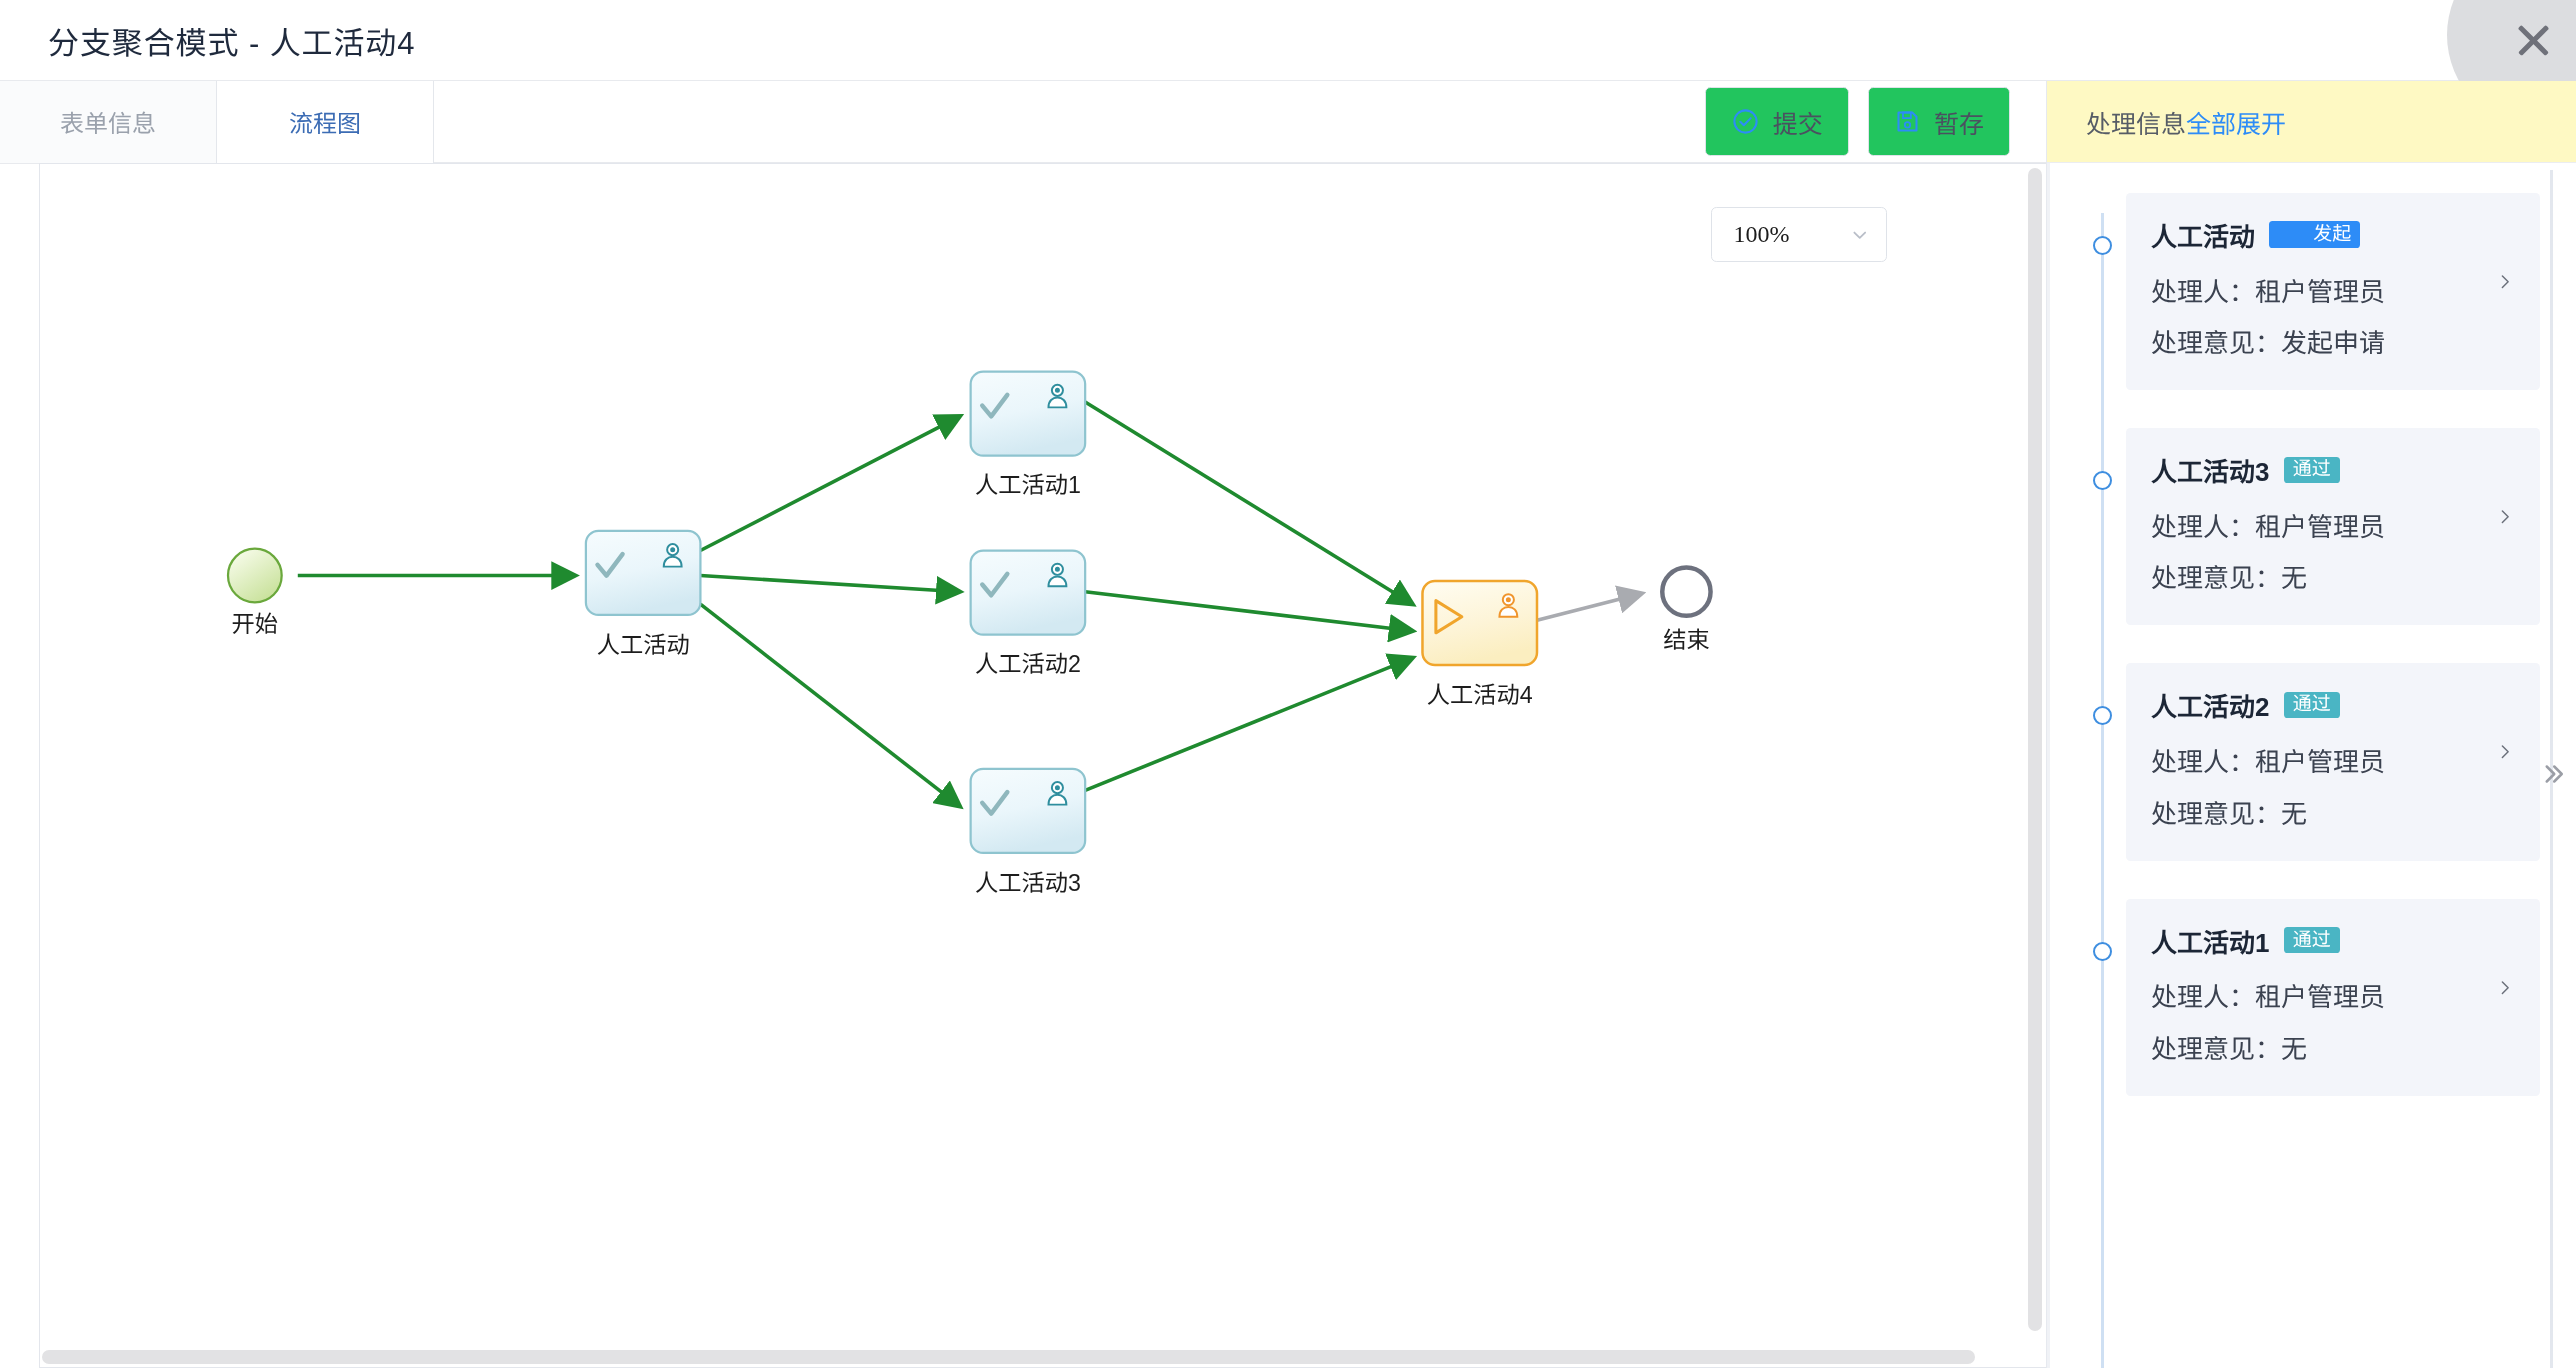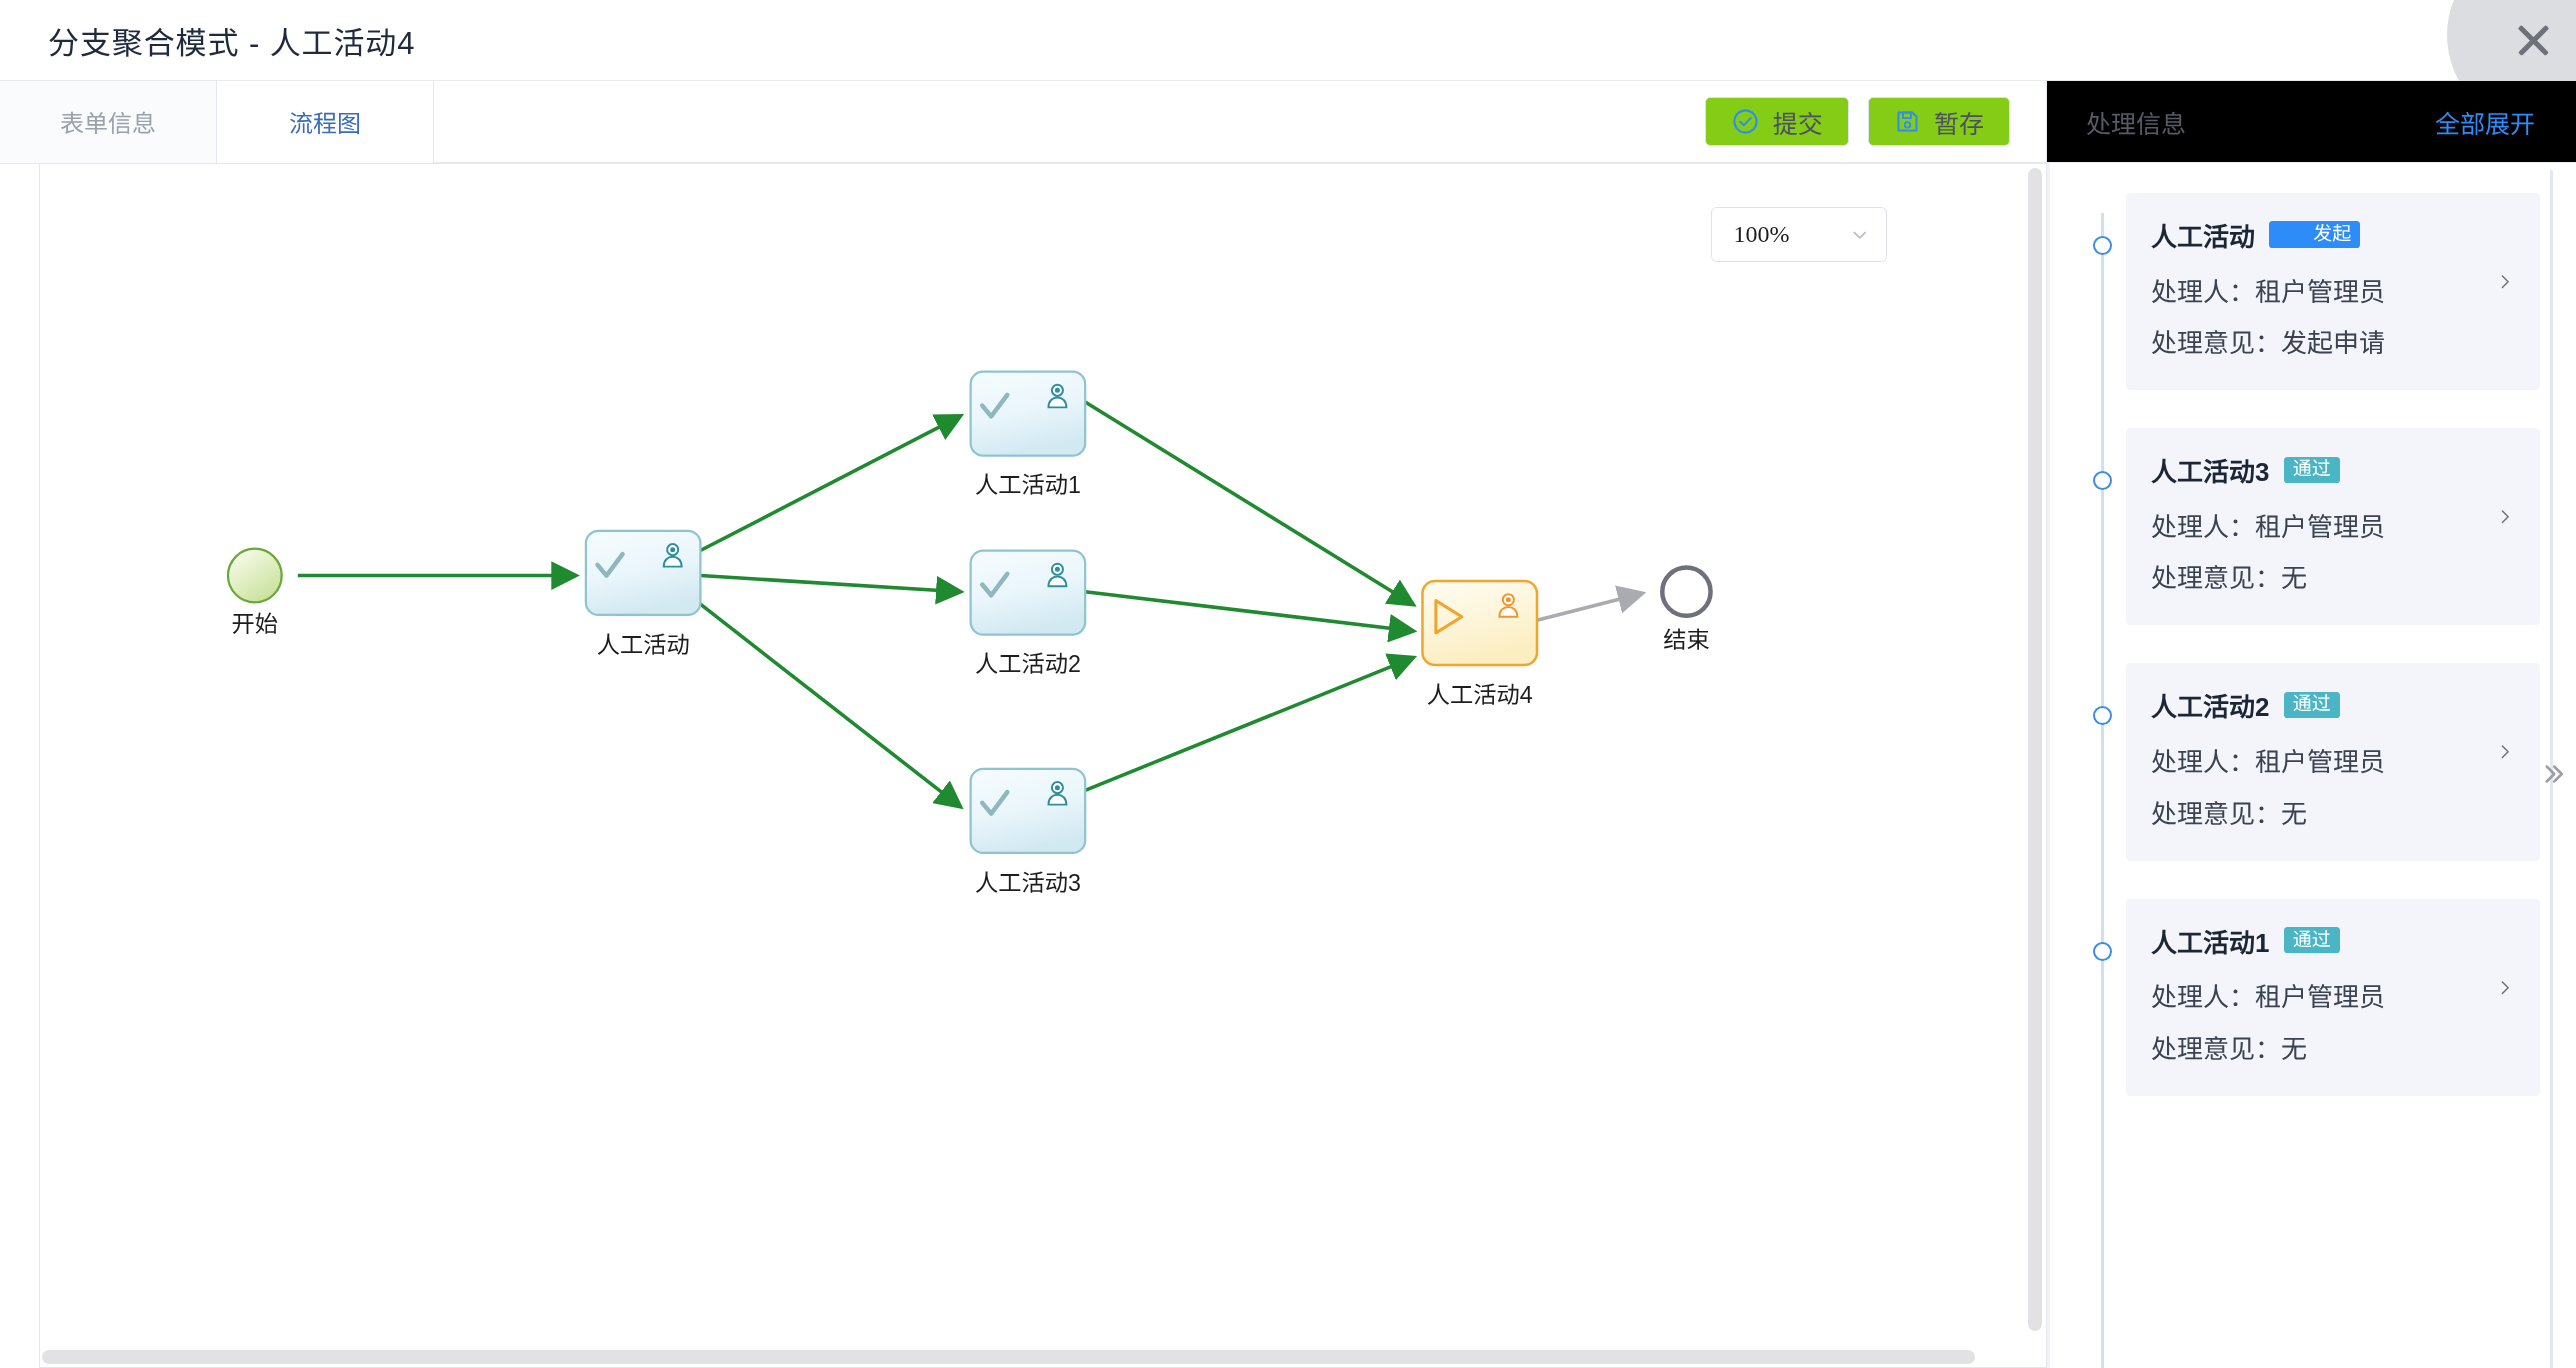--- a/index.html
+++ b/index.html
@@ -91,23 +91,23 @@
   }
   .tabbar-spacer { flex: 1; border-bottom: 1.8px solid #e8eaee; margin-bottom:-1.8px;}
   .tab-actions {
     display: flex; align-items: center; gap: 19.7px;
     padding: 0 36px 0 0;
     margin-bottom: -1.8px;
     border-bottom: 1.8px solid #e8eaee;
   }
   .act-btn {
     display: flex; align-items: center; gap: 12.5px;
-    height: 49px; padding: 0 25px;
+    height: 69px; padding: 0 25px;
     border: 1.8px solid #dfe3e9; border-radius: 5.4px;
-    background: #84cc16; cursor: pointer;
+    background: #22c55e; cursor: pointer;
     font-size: 25px; color: #4b5160;
     white-space: nowrap;
   }
   .act-btn svg { display: block; }
 
   
   .canvas-wrap {
     position: relative; flex: 1;
     margin: 0 0 0 39px;
     border: 1.8px solid #e3e6ec;
@@ -149,25 +149,24 @@
   
   .side-pane {
     flex: 1;
     position: relative;
     background: #ffffff;
     display: flex; flex-direction: column;
     min-width: 0;
   }
   .side-head {
     height: 82px; min-height: 82px;
-    display: flex; align-items: center; justify-content: space-between;
+    display: flex; align-items: center; 
     padding: 0 41px 0 39px;
-    background: #000000;
+    background: #fef9c3;
     border-bottom: 1.8px solid #ebedf1;
-    text-decoration: underline;
   }
   .side-head-title { font-size: 25px; color: #565c66; }
   .side-head-link  { font-size: 25px; color: #2d8cf7; cursor: pointer; }
 
   .timeline {
     position: relative;
     flex: 1;
     padding: 30px 36px 0 0;
     overflow: hidden;
   }

